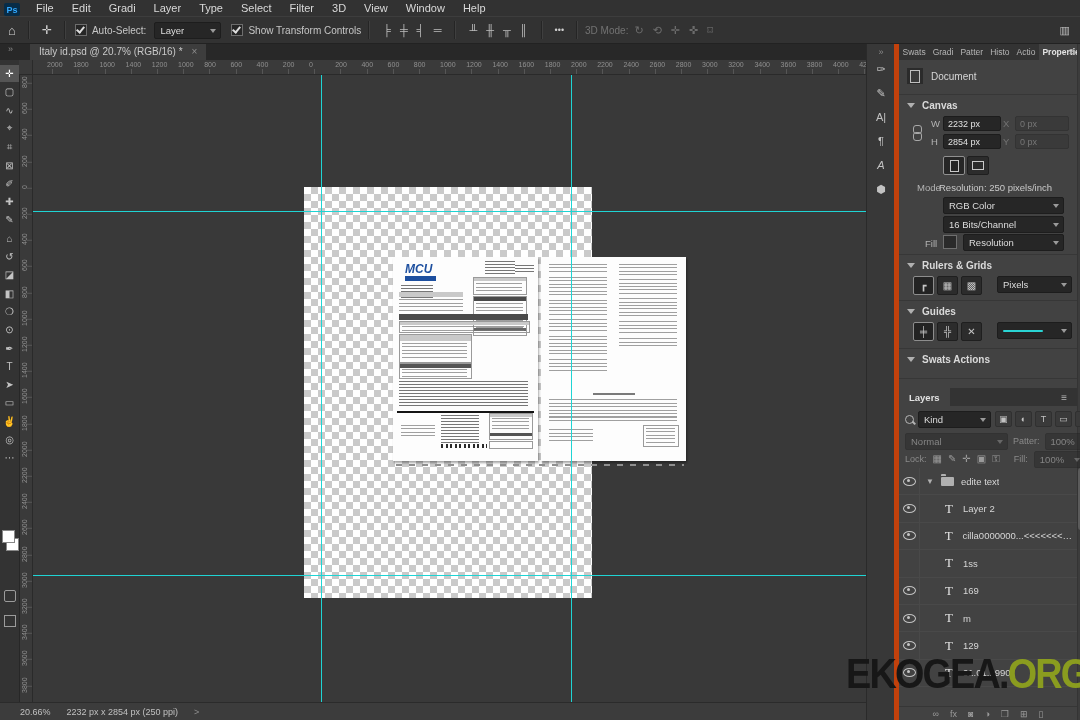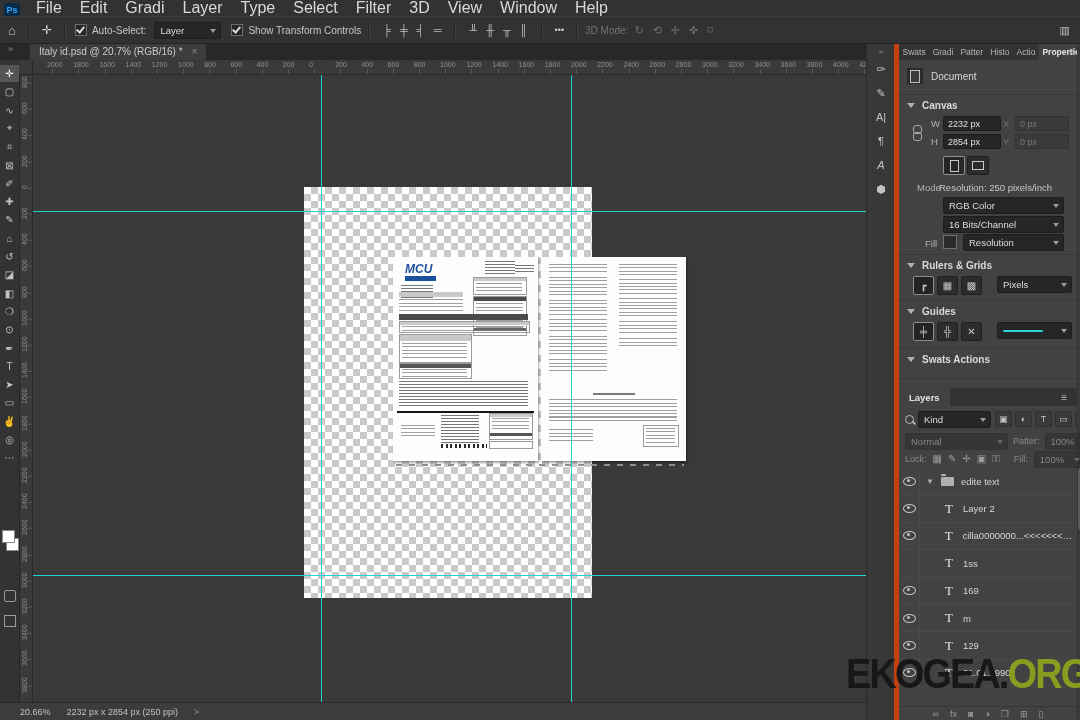--- a/index.html
+++ b/index.html
@@ -3,21 +3,21 @@
 <meta charset="utf-8">
 <style>
   html,body{margin:0;padding:0}
   body{width:1080px;height:720px;position:relative;overflow:hidden;background:#393939;
        font-family:"Liberation Sans",sans-serif;color:#ccc;-webkit-font-smoothing:antialiased}
   .abs{position:absolute}
   
   .menubar{left:0;top:0;width:1080px;height:16px;background:#323232;display:flex;align-items:flex-end;z-index:20}
   .pslogo{width:16px;height:13px;background:#082c47;color:#31a8ff;font-size:9px;font-weight:bold;
           display:flex;align-items:center;justify-content:center;border-radius:2px;margin:0 7px 0 4px}
-  .menu-item{font-size:16px;color:#d9d9d9;padding:0 9px;line-height:16px}
+  .menu-item{font-size:11px;color:#d9d9d9;padding:0 9px;line-height:16px}
   
   .optionsbar{left:0;top:16px;width:1080px;height:26px;background:#323232;border-top:1px solid #3d3d3d;
               border-bottom:1px solid #222;display:flex;align-items:center;font-size:10px;color:#c6c6c6;z-index:19}
   .obar-sep{width:1px;height:18px;background:#252525;border-right:1px solid #3f3f3f;margin:0 7px}
   .obar-ico{font-size:12px;color:#cfcfcf;padding:0 5px}
   .cb{width:10px;height:10px;background:#262626;border:1px solid #6d6d6d;position:relative;margin:0 5px 0 2px;flex:none}
   .cb::after{content:"";position:absolute;left:2px;top:0;width:3px;height:6px;border:solid #ddd;border-width:0 2px 2px 0;transform:rotate(40deg)}
   .sel{background:#262626;border:1px solid #1d1d1d;height:15px;font-size:9.5px;color:#ddd;
        display:flex;align-items:center;padding:0 14px 0 5px;position:relative;border-radius:2px}
   .sel::after{content:"";position:absolute;right:4px;top:6px;border-left:3px solid transparent;border-right:3px solid transparent;border-top:4px solid #9a9a9a}

